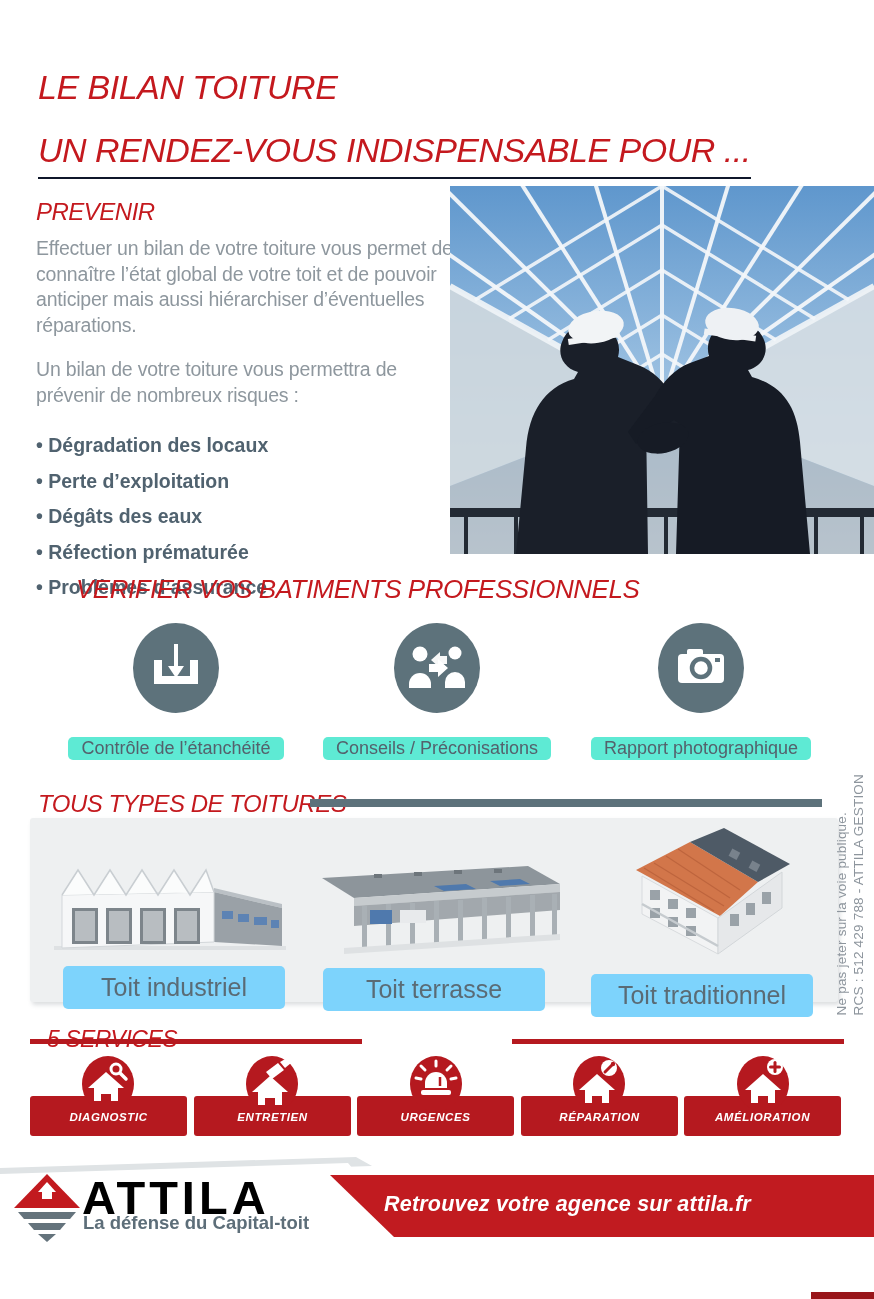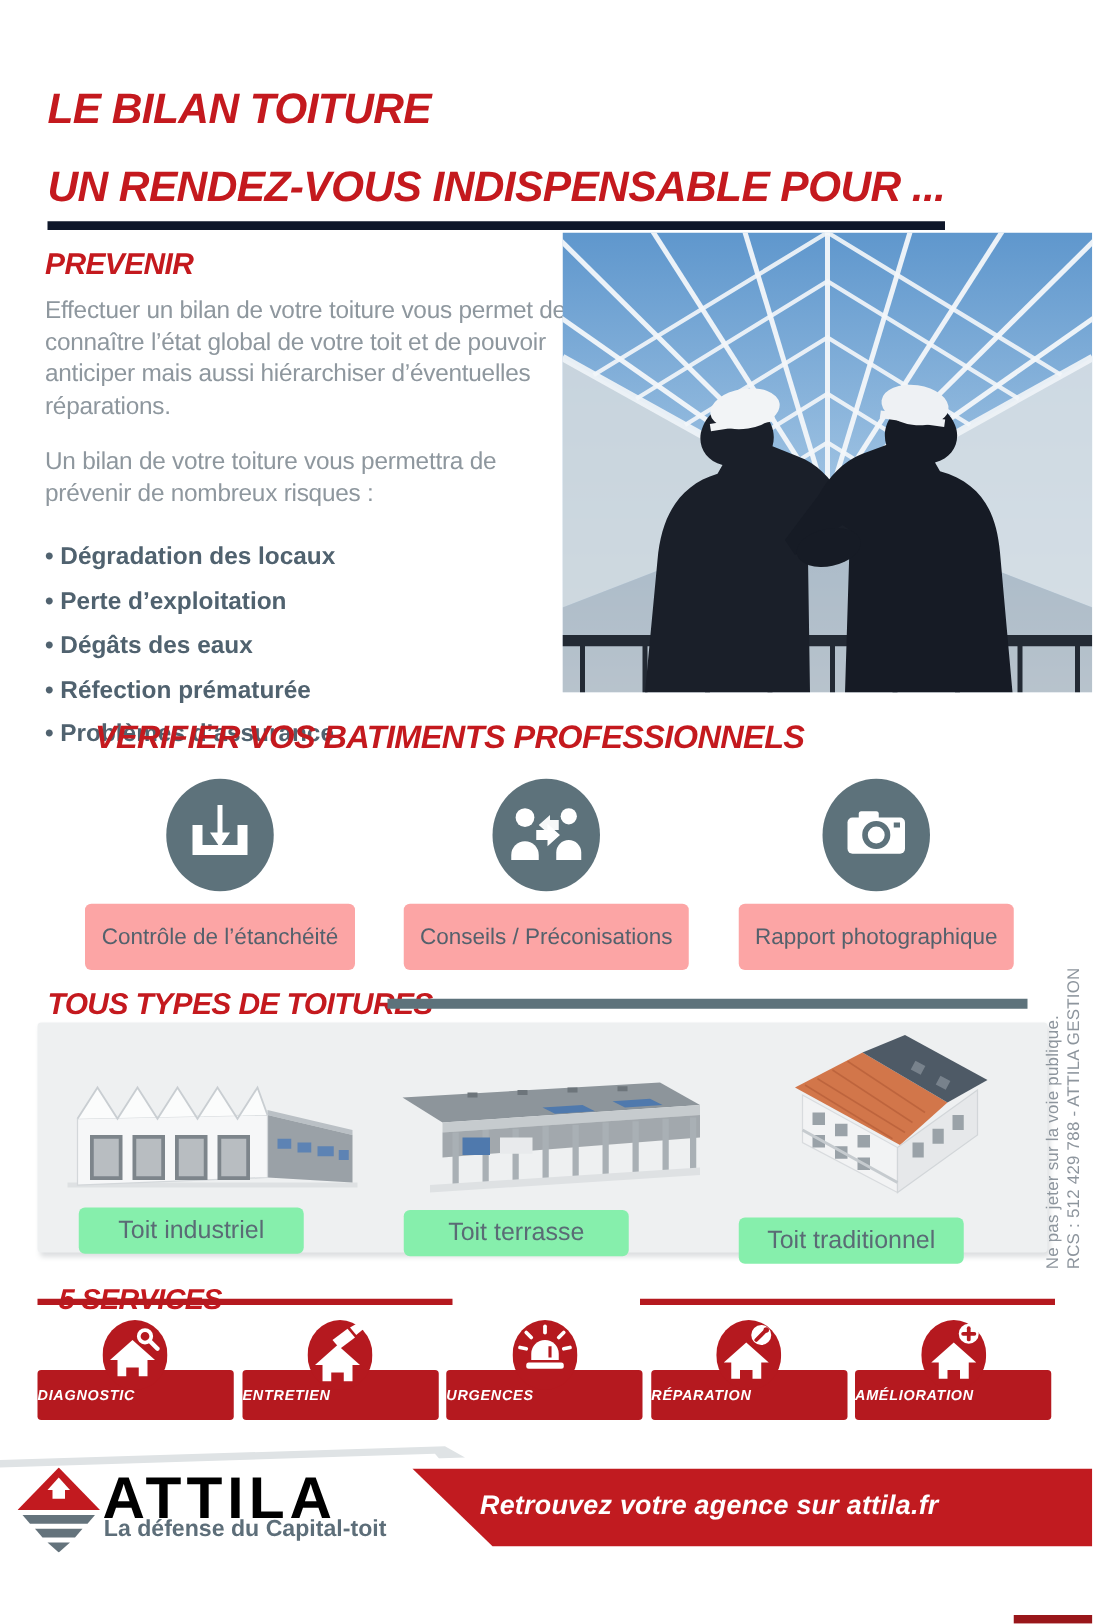--- a/index.html
+++ b/index.html
@@ -2,64 +2,64 @@
 <html><head>
 <meta charset="utf-8">
 <style>
   * { margin:0; padding:0; box-sizing:border-box; }
   html,body { background:#ffffff; }
   .page {
     position:relative; width:874px; height:1299px; background:#ffffff;
     font-family:"Liberation Sans", sans-serif; overflow:hidden;
   }
   .abs { position:absolute; }
-  .red-head { color:#c4191e; font-style:italic; font-weight:bold; letter-spacing:-0.5px; }
+  .red-head { color:#c4191e; font-style:italic; font-weight:normal; letter-spacing:-0.5px; }
 
   
   .title { left:38px; top:70px; }
   .title .l1 { font-size:34px; line-height:1.05; }
   .title .l2 { font-size:34px; line-height:1.05; display:inline-block; margin-top:9px;
-               border-bottom:7px solid #0f172a; padding-bottom:9px; }
+               border-bottom:2px solid #0f172a; padding-bottom:9px; }
 
   
   .prevenir { left:36px; top:198px; width:428px; }
   .prevenir h2 { font-size:24px; margin-bottom:10px; }
   .prevenir p { color:#8e979e; font-size:19.5px; line-height:25.5px; letter-spacing:-0.2px; margin-bottom:19px; }
   .risks { list-style:none; margin-top:26px; }
   .risks li { color:#50626f; font-size:19.5px; font-weight:bold; margin-bottom:12.5px; }
   .risks li::before { content:"\2022\00a0"; }
 
   
   .photo { left:450px; top:186px; width:424px; height:368px; }
 
   
   .verifier-heading { left:38px; top:574px; font-size:26px;margin-left:38px; }
   .feature { top:622px; width:250px; text-align:center; }
   .f1 { left:51px; } .f2 { left:312px; } .f3 { left:576px; }
-  .feature .chip { display:inline-block; margin-top:4px; background:#fca5a5; border-radius:5px;
-                   padding:16px 13px; font-size:18px; color:#54616c; white-space:nowrap; }
+  .feature .chip { display:inline-block; margin-top:19px; background:#5eead4; border-radius:5px;
+                   padding:1px 13px; font-size:18px; color:#54616c; white-space:nowrap; }
 
   
   .toitures-heading { left:38px; top:790px; font-size:24px; }
   .toitures-rule { left:310px; top:799px; width:512px; height:8px; background:#5d727b; }
   .panel { left:30px; top:818px; width:808px; height:184px; background:#eef0f1; border-radius:3px;
            box-shadow:2px 3px 4px rgba(120,128,134,0.25); }
   .building { position:absolute; }
   .b1 { left:14px; top:22px; } .b2 { left:284px; top:30px; } .b3 { left:560px; top:0px; }
-  .b-label { position:absolute; width:180px; background:#86efac; border-radius:5px; text-align:center;
-             padding:7px 0; font-size:20px; color:#5a6b75; }
+  .b-label { position:absolute; width:222px; background:#7dd3fc; border-radius:5px; text-align:center;
+             padding:7px 0; font-size:25px; color:#5a6b75; }
   .bl1 { left:33px; top:148px; } .bl2 { left:293px; top:150px; } .bl3 { left:561px; top:156px; }
 
   
   .svc-head { left:0; right:0; top:1026px; text-align:left; font-size:23px;padding-left:47px; }
   .svc-rule { top:1039px; width:332px; height:5px; background:#b5191f; }
   .svc-rule.left { left:30px; } .svc-rule.right { left:512px; }
   .svc-bar { top:1096px; width:157px; height:40px; background:#b5191f; border-radius:3px;
              color:#ffffff; font-size:11.5px; font-weight:bold; font-style:italic; letter-spacing:0.6px;
-             text-align:left; line-height:42px; }
+             text-align:center; line-height:42px; }
   .svc-icon { top:1056px; width:52px; height:56px; }
 
   
   .footer-svg { left:0; top:1150px; }
   .banner-text { left:384px; top:1192px; width:460px; color:#ffffff;
                  font-size:21.5px; font-weight:bold; font-style:italic; letter-spacing:0.2px; }
   .logo-mark { left:14px; top:1174px; }
   .brand { left:82px; top:1170px; font-size:47px; font-weight:bold; color:#000000; letter-spacing:4px; }
   .slogan { left:83px; top:1212px; font-size:18.5px; font-weight:bold; color:#5d6e79; }
 

